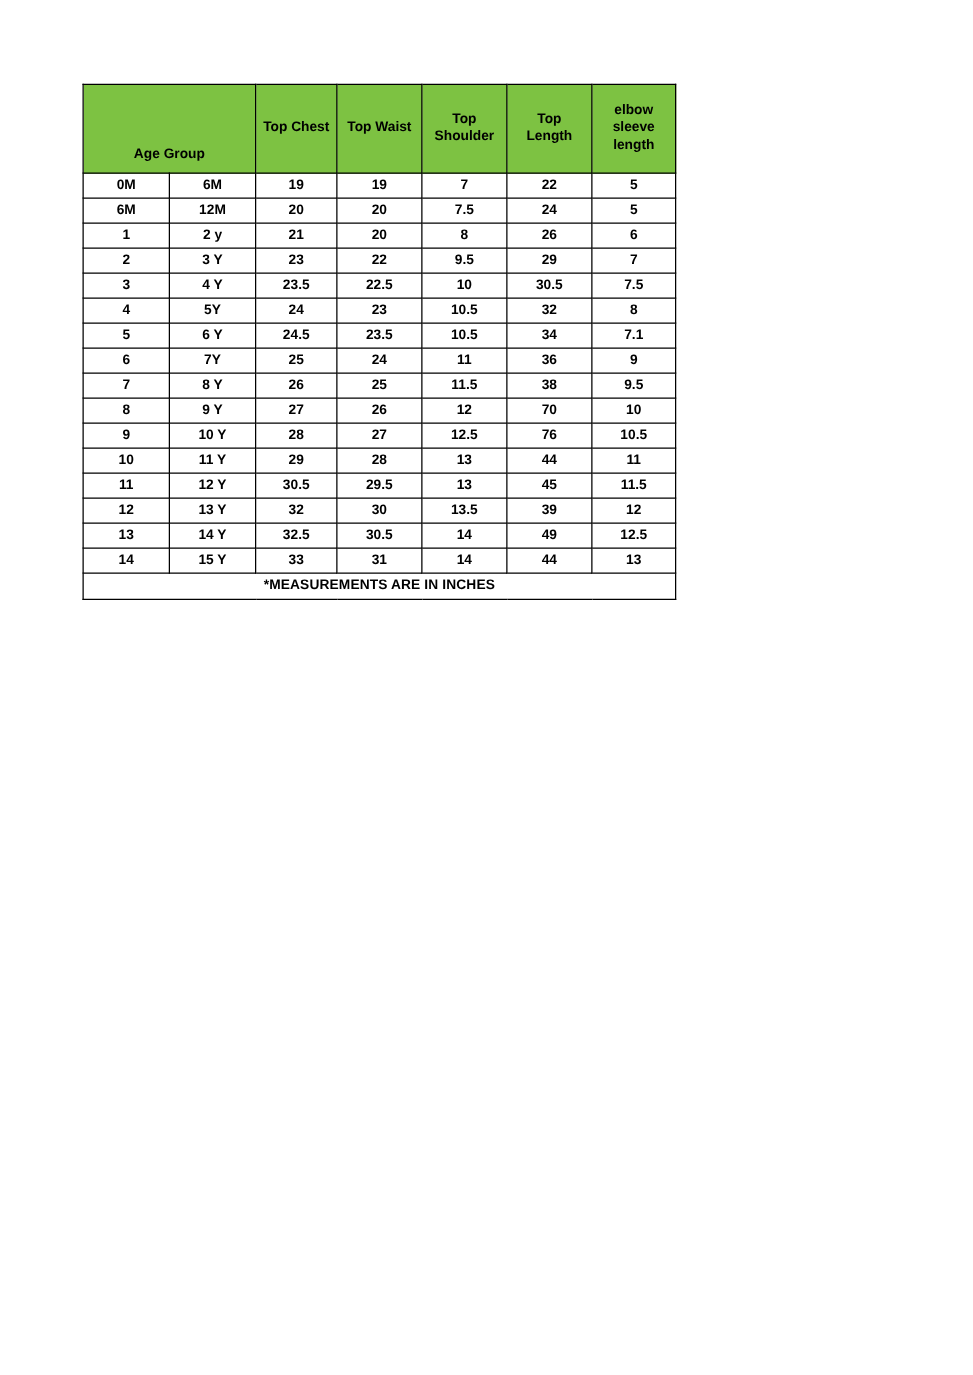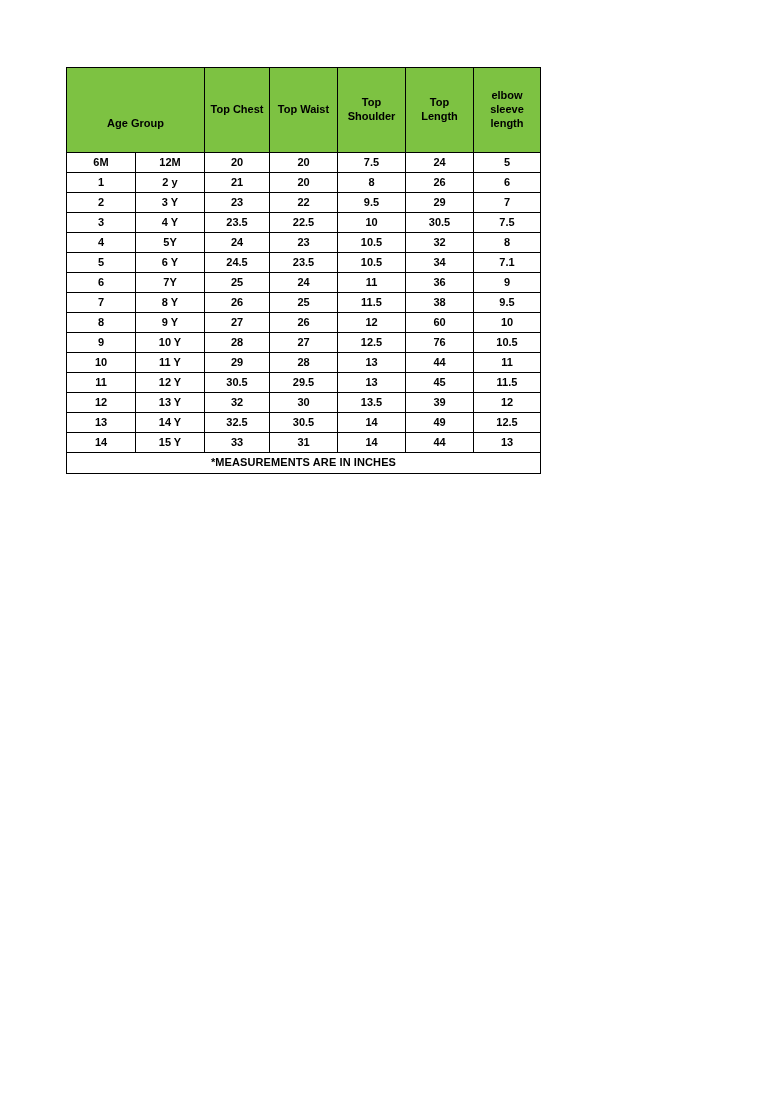--- a/index.html
+++ b/index.html
@@ -38,21 +38,21 @@
   }
   thead th {
     background: #7dc242;
     color: #e8220f;
     height: 63px;
     font-size: 11px;
     padding: 2px 1px;
   }
   thead th.agegroup {
     vertical-align: bottom;
-    padding-bottom: 21px;
+    padding-bottom: 7px;
     margin-left: 23px;
   }
   tbody td {
     height: 19px;
   }
   tfoot td {
     height: 20px;
     font-size: 11.5px;
     letter-spacing: 0.1px;
   }
@@ -94,20 +94,29 @@
         </th>
         <th>
           <div>elbow</div>
           <div>sleeve</div>
           <div>length</div>
         </th>
       </tr>
     </thead>
     <tbody id="chart-body">
         <tr>
+          <td>0M</td>
+          <td>6M</td>
+          <td>19</td>
+          <td>19</td>
+          <td>7</td>
+          <td>22</td>
+          <td>5</td>
+        </tr>
+        <tr>
           <td>6M</td>
           <td>12M</td>
           <td>20</td>
           <td>20</td>
           <td>7.5</td>
           <td>24</td>
           <td>5</td>
         </tr>
         <tr>
           <td>1</td>
@@ -171,21 +180,21 @@
           <td>11.5</td>
           <td>38</td>
           <td>9.5</td>
         </tr>
         <tr>
           <td>8</td>
           <td>9 Y</td>
           <td>27</td>
           <td>26</td>
           <td>12</td>
-          <td>60</td>
+          <td>70</td>
           <td>10</td>
         </tr>
         <tr>
           <td>9</td>
           <td>10 Y</td>
           <td>28</td>
           <td>27</td>
           <td>12.5</td>
           <td>76</td>
           <td>10.5</td>

